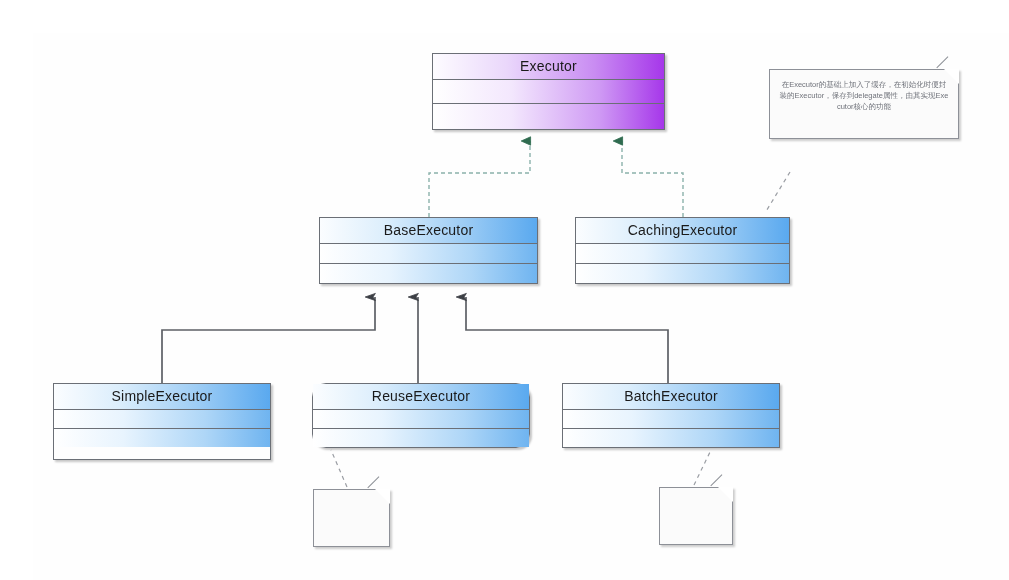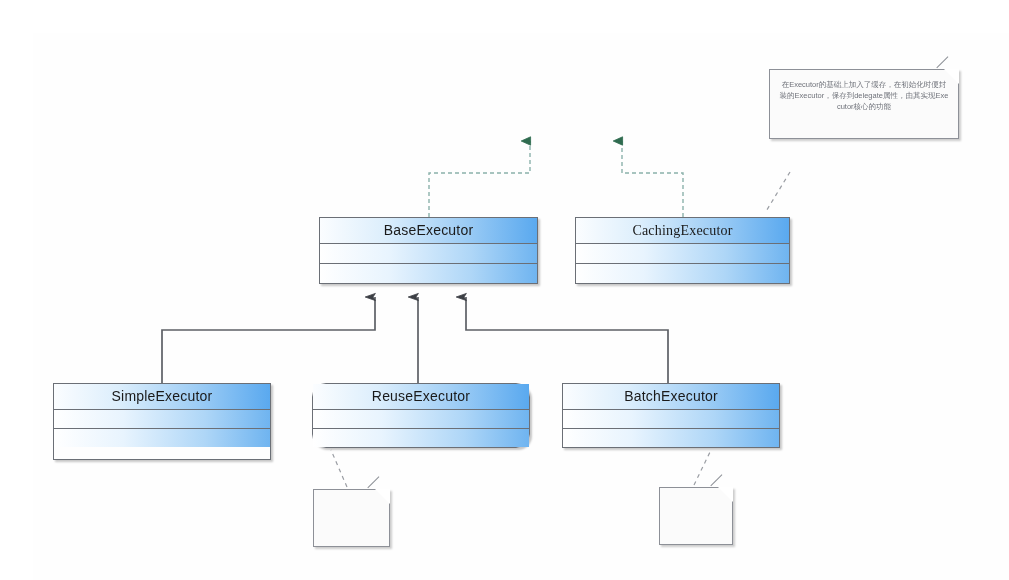--- a/index.html
+++ b/index.html
@@ -176,28 +176,33 @@
       <path d="M790,172 L765,213" fill="none" stroke="#9a9da3" stroke-width="1.2" stroke-dasharray="4,4"></path>
     </g>
     <g>
       <path d="M347,487 L331,450" fill="none" stroke="#9a9da3" stroke-width="1.2" stroke-dasharray="4,4"></path>
     </g>
     <g>
       <path d="M694,485 L711,450" fill="none" stroke="#9a9da3" stroke-width="1.2" stroke-dasharray="4,4"></path>
     </g>
   </svg>
 
+  <div class="uml-class grad-purple" style="left:432px;top:53px;width:233px;height:77px;">
+    <div class="cls-title">Executor</div>
+    <div class="cls-compartment divided" style="height:24px;"></div>
+    <div class="cls-compartment" style="height:25px;"></div>
+  </div>
 
   <div class="uml-class grad-blue" style="left:319px;top:217px;width:219px;height:67px;">
     <div class="cls-title">BaseExecutor</div>
     <div class="cls-compartment divided" style="height:20px;"></div>
     <div class="cls-compartment" style="height:19px;"></div>
   </div>
 
-  <div class="uml-class grad-blue" style="left:575px;top:217px;width:215px;height:67px;font-family:Liberation Serif, serif;">
+  <div class="uml-class grad-blue" style="left:575px;top:217px;width:215px;height:67px;">
     <div class="cls-title">CachingExecutor</div>
     <div class="cls-compartment divided" style="height:20px;"></div>
     <div class="cls-compartment" style="height:19px;"></div>
   </div>
 
   <div class="uml-class grad-blue" style="left:53px;top:383px;width:218px;height:77px;">
     <div class="cls-title">SimpleExecutor</div>
     <div class="cls-compartment divided" style="height:19px;"></div>
     <div class="cls-compartment" style="height:18px;"></div>
   </div>

